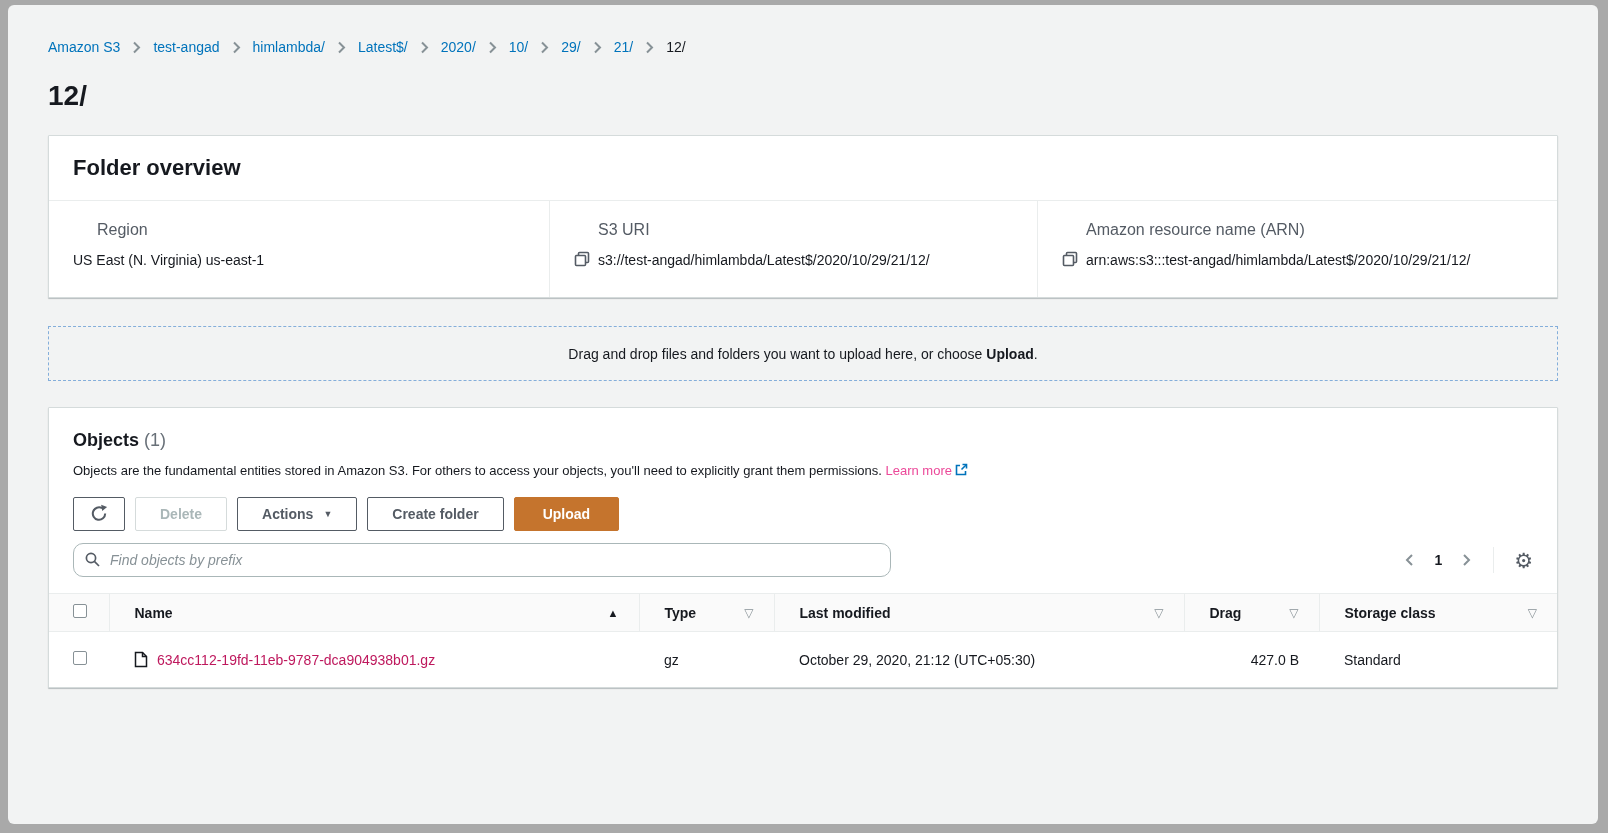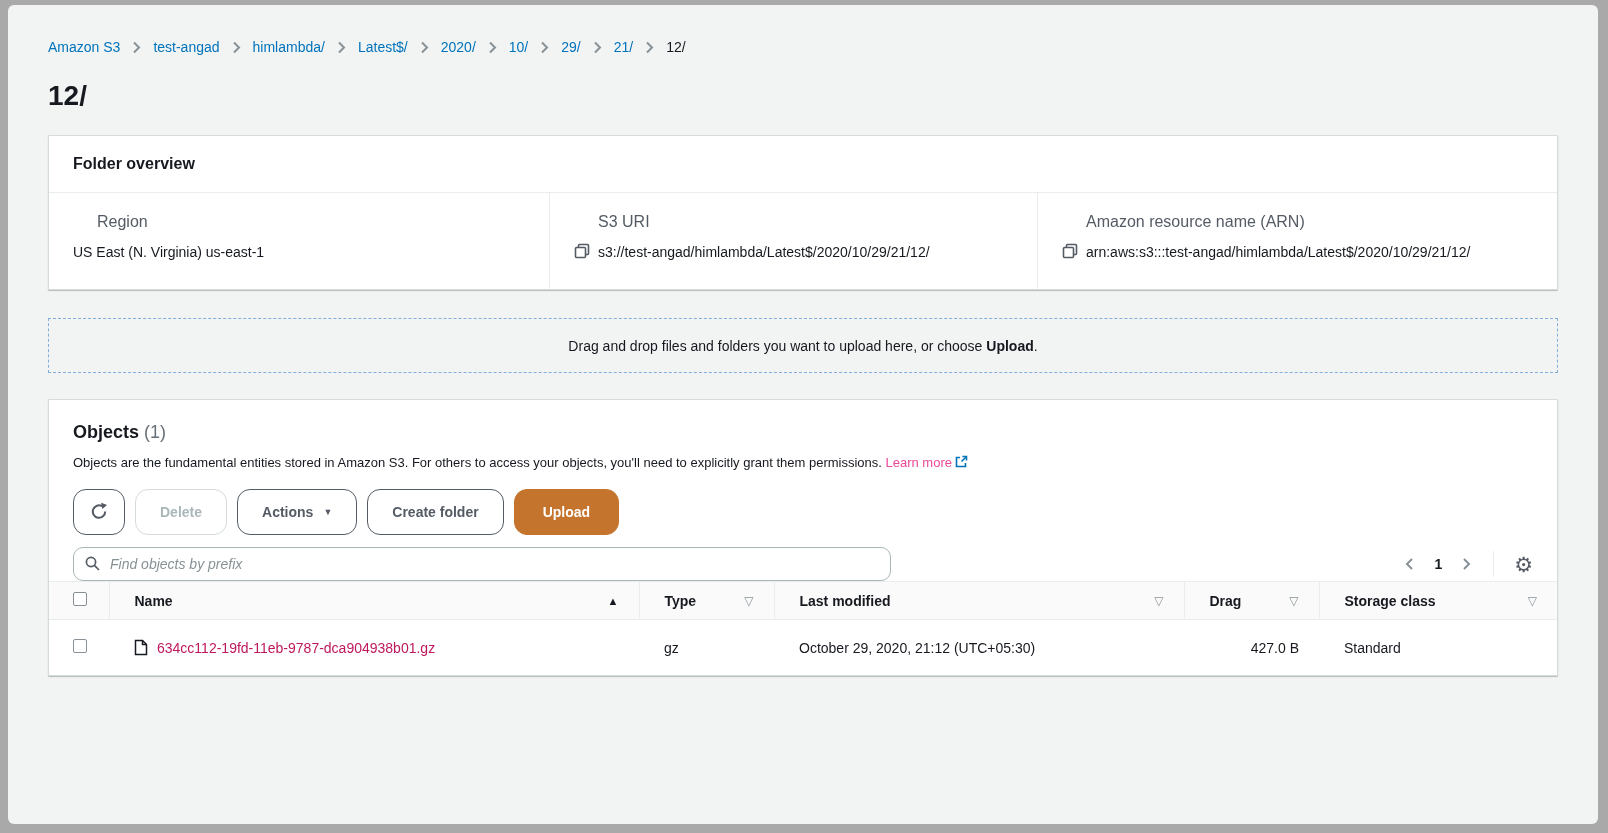--- a/index.html
+++ b/index.html
@@ -33,21 +33,21 @@
     background: #fff;
     border: 1px solid #d5dbdb;
     border-radius: 1px;
     box-shadow: 0 1px 1px 0 rgba(0,28,36,0.25);
   }
   .overview-card { margin-top: 22px; }
   .card-header {
     padding: 19px 24px;
     border-bottom: 1px solid #eaeded;
   }
-  .card-header h2 { font-size: 16px; font-weight: bold; color: #16191f; }
+  .card-header h2 { font-size: 22px; font-weight: bold; color: #16191f; }
 
   .overview-body { display: flex; }
   .overview-col { padding: 20px 24px 26px; }
   .overview-col + .overview-col { border-left: 1px solid #eaeded; }
   .col-region { width: 500px; }
   .col-uri { width: 488px; }
   .col-arn { flex: 1; }
   .field-label { font-size: 16px; color: #545b64; margin-left: 24px; }
   .field-value { margin-top: 10px; font-size: 14px; color: #16191f; line-height: 22px; display: flex; align-items: flex-start; gap: 8px; }
   .field-value.wrap span { word-break: break-all; }
@@ -67,24 +67,24 @@
   .objects-card { margin-top: 26px; padding-bottom: 0; }
   .objects-head { padding: 22px 24px 0; }
   .objects-head h2 { font-size: 18px; font-weight: bold; }
   .objects-head h2 .count { color: #687078; font-weight: normal; }
   .objects-desc { margin-top: 12px; font-size: 13px; color: #16191f; }
   .objects-desc a { color: #ec4899; text-decoration: none; }
   .ext-icon { display: inline-block; vertical-align: -1px; margin-left: 3px; }
 
   .btn-row { display: flex; gap: 10px; margin-top: 18px; padding: 0 24px; }
   .btn {
-    height: 46px; display: inline-flex; align-items: center; justify-content: center;
+    height: 34px; display: inline-flex; align-items: center; justify-content: center;
     padding: 0 24px; font-size: 14px; font-weight: bold;
     background: #fff; border: 1px solid #545b64; color: #545b64;
-    border-radius: 13px; cursor: pointer; font-family: inherit;
+    border-radius: 2px; cursor: pointer; font-family: inherit;
   }
   .btn-icon { padding: 0 16px; }
   .btn.disabled { border-color: #d5dbdb; color: #aab7b8; cursor: default; }
   .btn .caret { font-size: 9px; margin-left: 10px; }
   .btn-primary { background: #c5742d; border-color: #c5742d; color: #fff; padding: 0 28px; }
 
   .controls-row { display: flex; align-items: center; justify-content: space-between; margin-top: 12px; padding: 0 24px; }
   .search-box { position: relative; width: 818px; }
   .search-box input {
     width: 100%; height: 34px; border: 1px solid #aab7b8; border-radius: 10px;
@@ -95,21 +95,21 @@
   .search-icon { position: absolute; left: 11px; top: 8px; }
 
   .right-controls { display: flex; align-items: center; }
   .pager { display: flex; align-items: center; gap: 18px; font-size: 14px; }
   .pager .page-num { font-weight: bold; color: #16191f; }
   .pager-arrow { display: inline-flex; cursor: pointer; padding: 2px; }
   .v-div { width: 1px; height: 26px; background: #eaeded; margin: 0 20px; }
   .gear { font-size: 21px; color: #545b64; cursor: pointer; line-height: 1; }
 
   
-  table.objects-table { width: 100%; border-collapse: collapse; table-layout: fixed; font-size: 14px; }
+  table.objects-table { width: 100%; border-collapse: collapse; table-layout: fixed; font-size: 14px; margin-top: 16px; }
   thead th {
     background: #fafafa;
     border-top: 1px solid #eaeded;
     border-bottom: 1px solid #eaeded;
     font-weight: bold; color: #16191f; text-align: left;
     padding: 10px 20px 10px 25px; height: 37px;
   }
   thead th + th { border-left: 1px solid #eaeded; }
   th.col-check, td.col-check { padding: 10px 0 10px 24px; }
   .th-inner { display: flex; align-items: center; justify-content: space-between; }

